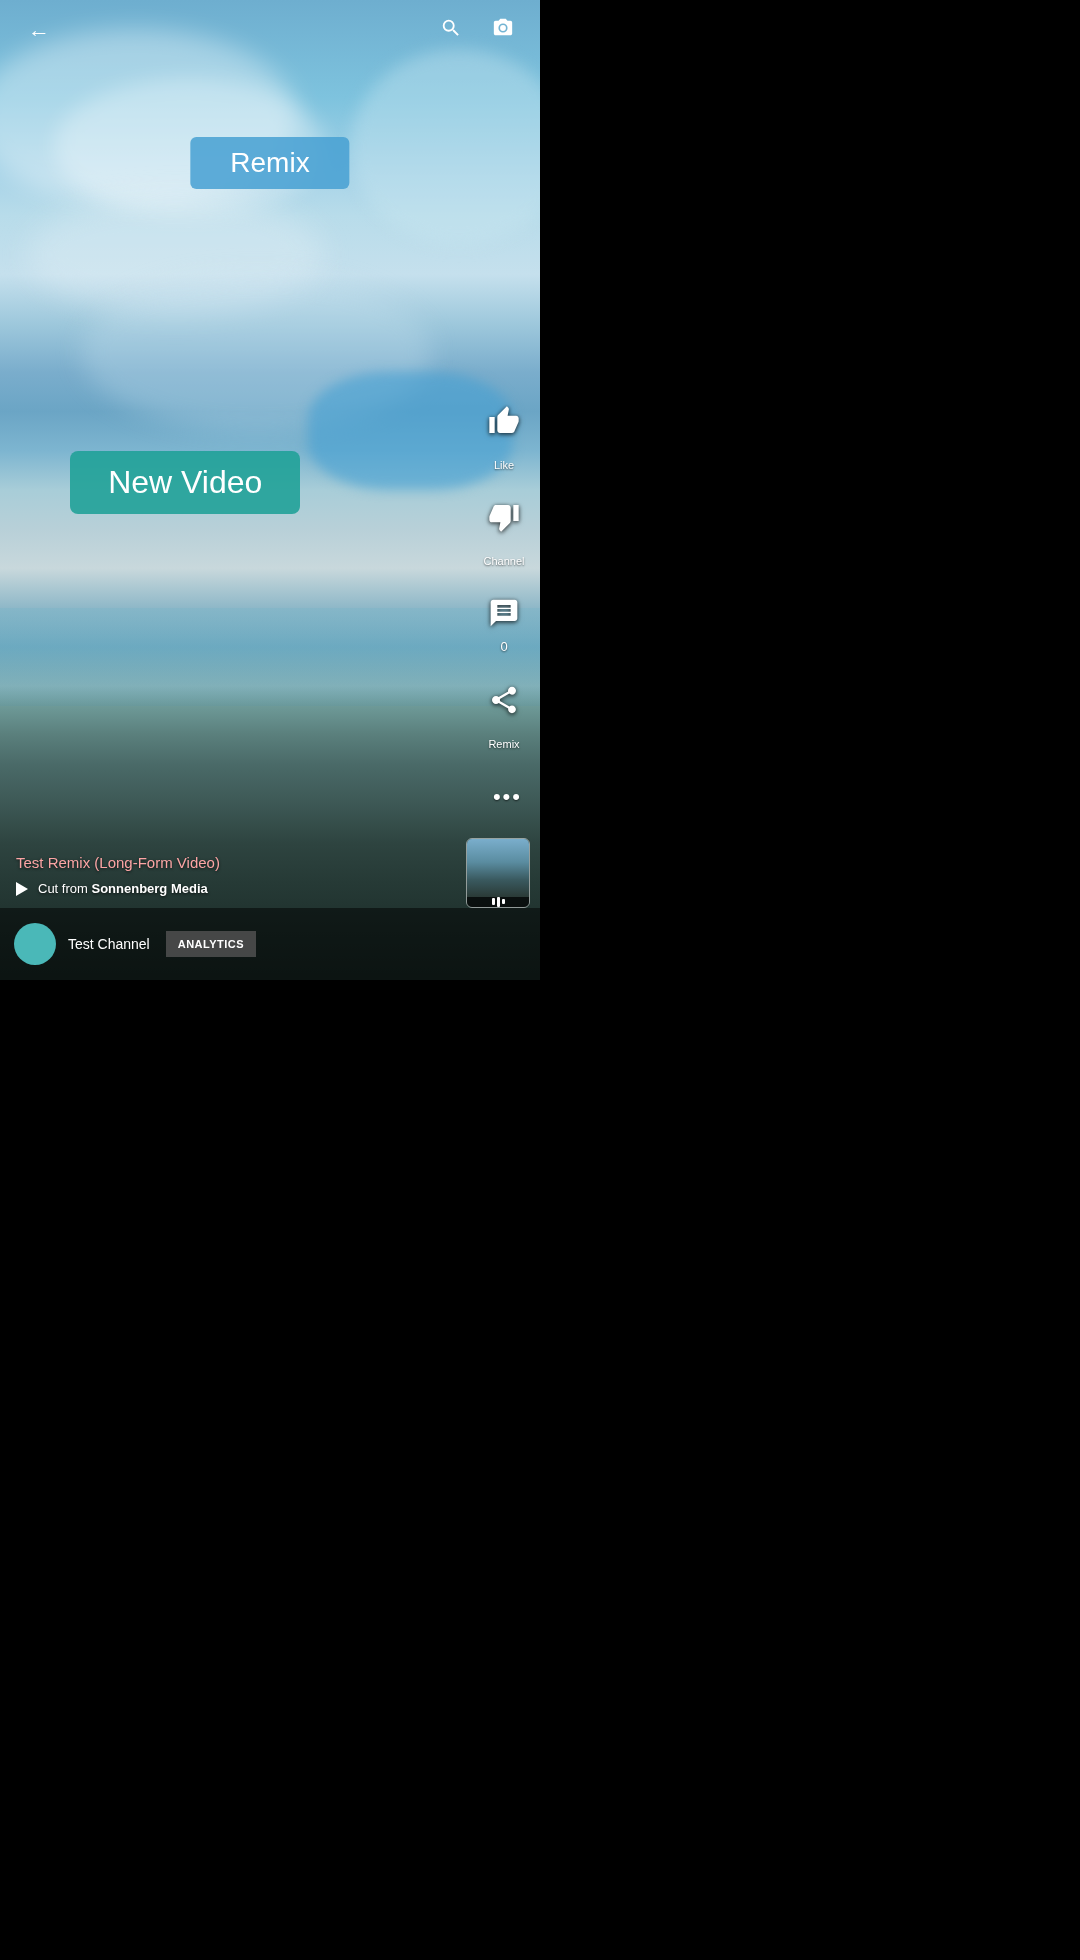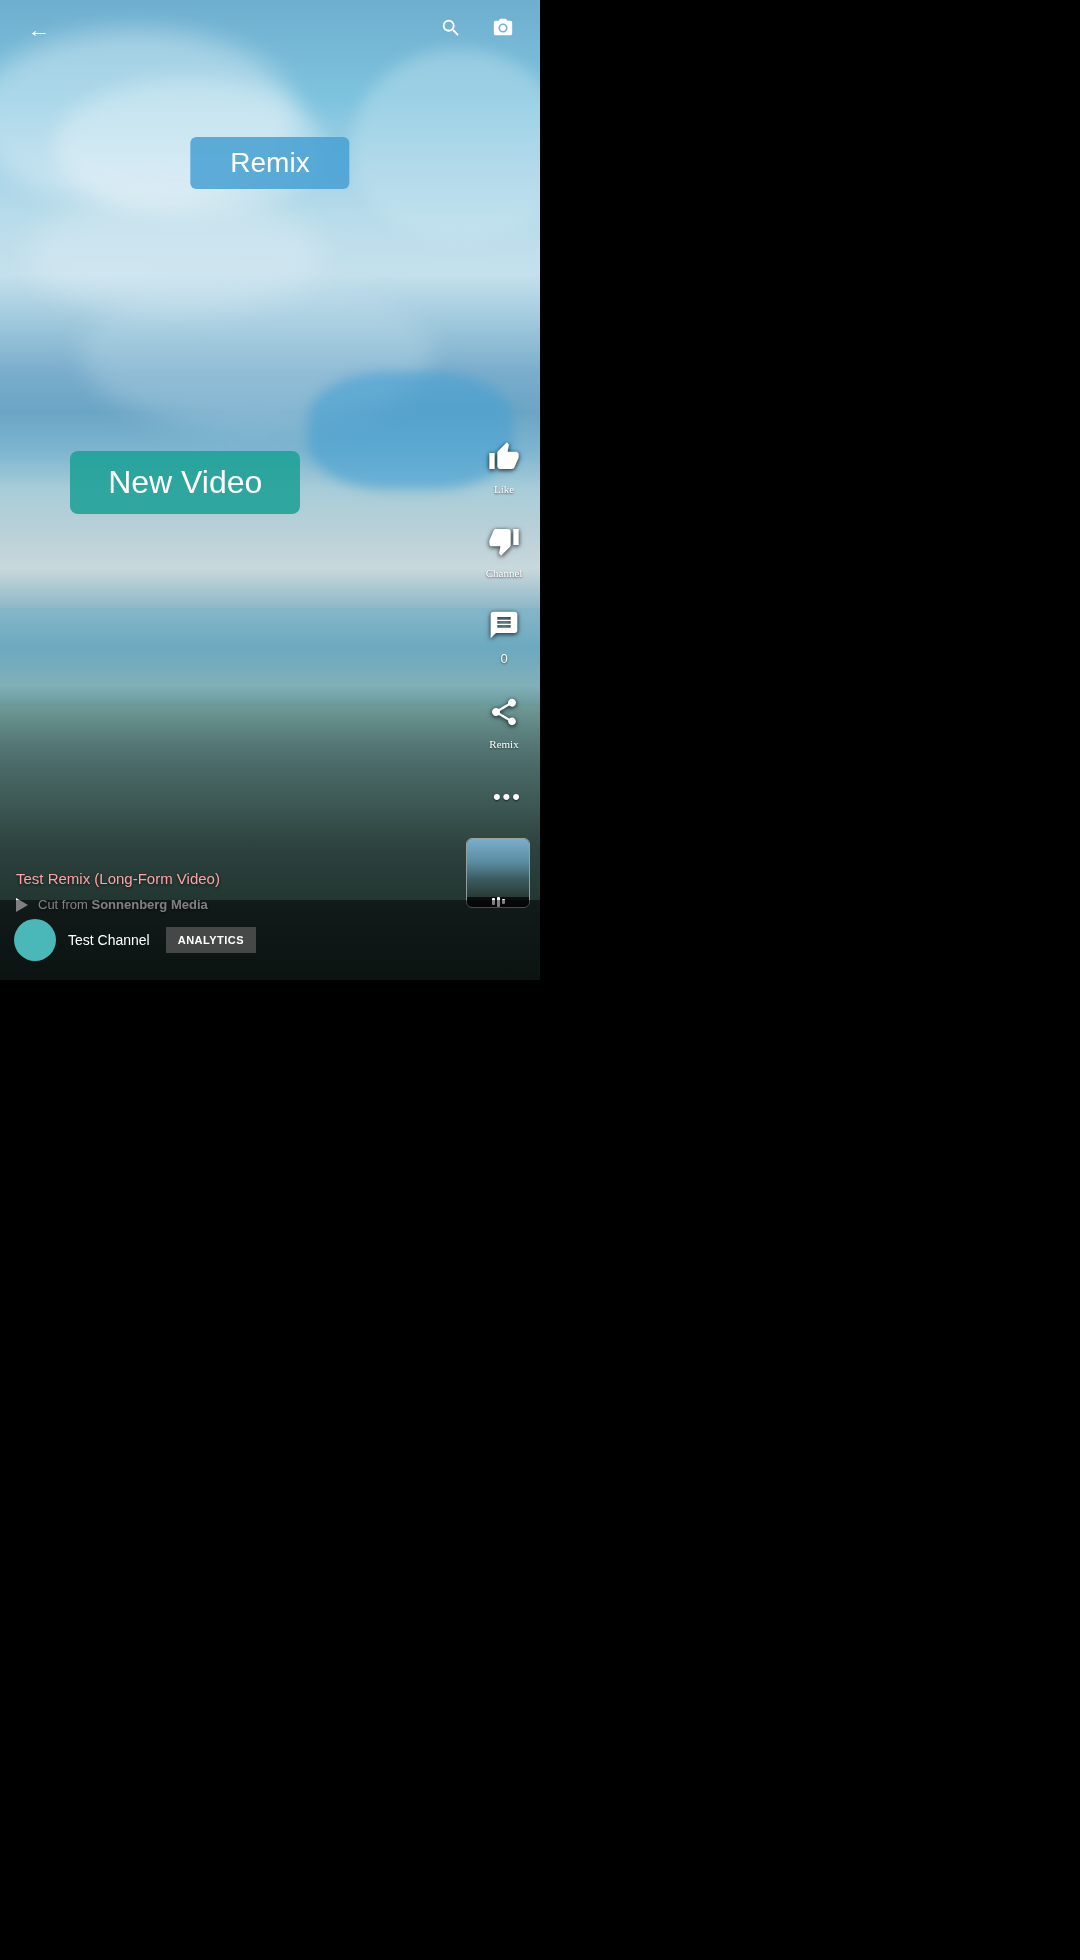--- a/index.html
+++ b/index.html
@@ -197,23 +197,22 @@
       flex-direction: column;
       align-items: center;
       gap: 24px;
       z-index: 10;
     }
 
     .action-item {
       display: flex;
       flex-direction: column;
       align-items: center;
-      gap: 4px;
-      cursor: pointer;
-      font-family: Liberation Serif, serif;
+      gap: 16px;
+      cursor: pointer;
     }
 
     .action-icon {
       width: 44px;
       height: 44px;
       display: flex;
       align-items: center;
       justify-content: center;
       color: white;
       font-size: 28px;
@@ -300,21 +299,21 @@
       font-size: 15px;
       font-weight: 400;
       margin-bottom: 10px;
       text-shadow: 0 1px 3px rgba(0,0,0,0.7);
     }
 
     .source-row {
       display: flex;
       align-items: center;
       gap: 10px;
-      margin-bottom: 0;
+      margin-bottom: 16px;
     }
 
     .play-triangle {
       width: 0;
       height: 0;
       border-top: 7px solid transparent;
       border-bottom: 7px solid transparent;
       border-left: 12px solid white;
       flex-shrink: 0;
     }
@@ -328,21 +327,21 @@
     .source-text strong {
       font-weight: 700;
     }
 
     
     .bottom-bar {
       position: absolute;
       bottom: 0;
       left: 0;
       right: 0;
-      height: 80px;
+      height: 72px;
       background: rgba(0,0,0,0.5);
       display: flex;
       align-items: center;
       padding: 0 14px;
       gap: 12px;
       z-index: 10;
     }
 
     .channel-avatar {
       width: 42px;

